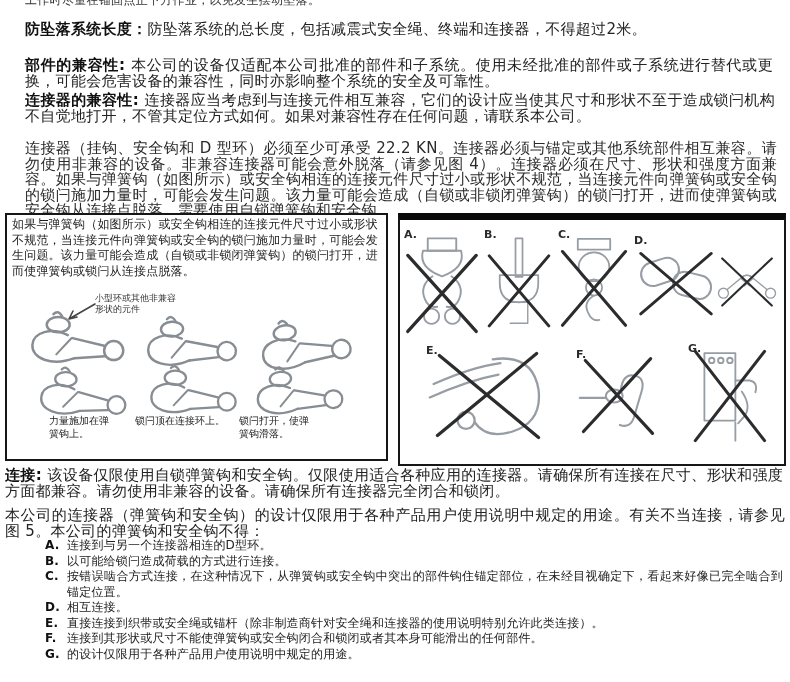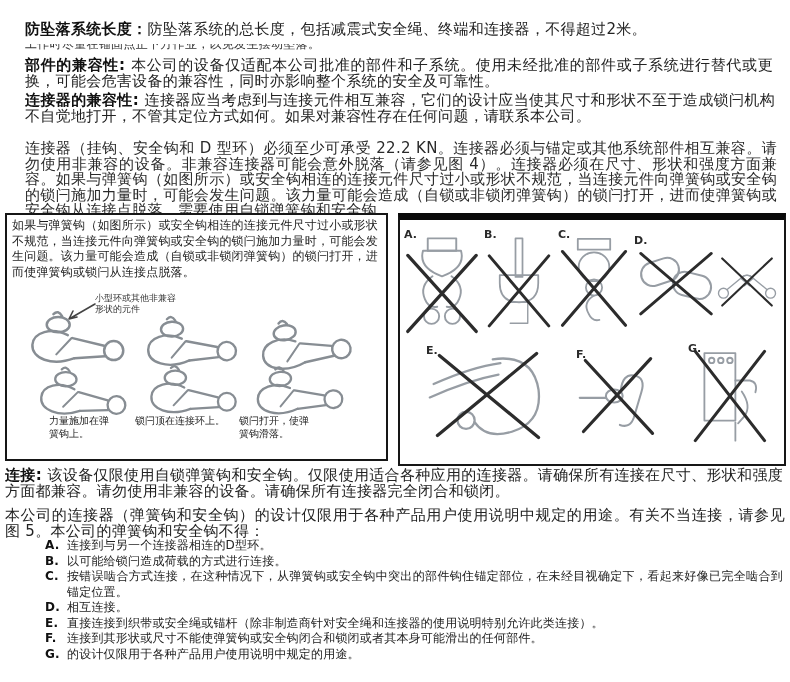--- a/index.html
+++ b/index.html
@@ -1,24 +1,24 @@
 <!DOCTYPE html>
 <html><head>
 <meta charset="utf-8">
 <style>
   html,body{margin:0;padding:0;background:#ffffff;}
   .page{position:relative;width:790px;height:682px;background:#fff;overflow:hidden;
         font-family:"DejaVu Sans","Liberation Sans",sans-serif;color:#222;}
   .para{position:absolute;font-size:15px;line-height:15.5px;text-align:justify;letter-spacing:.3px;}
   .para b{color:#111;}
-  .clip{position:absolute;left:25px;top:0;width:560px;height:8px;overflow:hidden;margin-top:44px;}
+  .clip{position:absolute;left:25px;top:0;width:560px;height:8px;overflow:hidden;}
   .clip span{display:block;margin-top:-8px;font-size:12px;letter-spacing:.3px;color:#333;}
   
   .box4{position:absolute;left:5px;top:213px;width:379px;height:244px;border:2px solid #161616;background:#fff;}
-  .box4-body{position:absolute;left:5px;top:3px;width:366px;font-size:12px;line-height:15.5px;text-align:justify;letter-spacing:.2px;color:#1d1d1d;}
+  .box4-body{position:absolute;left:5px;top:3px;width:366px;font-size:12px;line-height:15.5px;text-align:justify;letter-spacing:.2px;color:#1d1d1d;font-family:Liberation Mono, monospace;}
   .ptr-label{position:absolute;left:88px;top:78px;width:88px;font-size:9px;line-height:11px;color:#333;}
   .ptr-arrow{position:absolute;left:56px;top:86px;}
   .hook{position:absolute;}
   .hook svg{display:block;width:100%;height:100%;}
   .cap{position:absolute;font-size:10px;line-height:12.5px;color:#222;}
   
   .box5{position:absolute;left:398px;top:213px;width:384px;height:244px;border:2px solid #161616;border-top:7px solid #0a0a0a;background:#fff;}
   .cell{position:absolute;}
   .cell svg{display:block;width:100%;height:100%;}
   .cell .lt{position:absolute;left:0;top:0;font-size:11px;font-weight:bold;color:#2a2a2a;z-index:2;}

